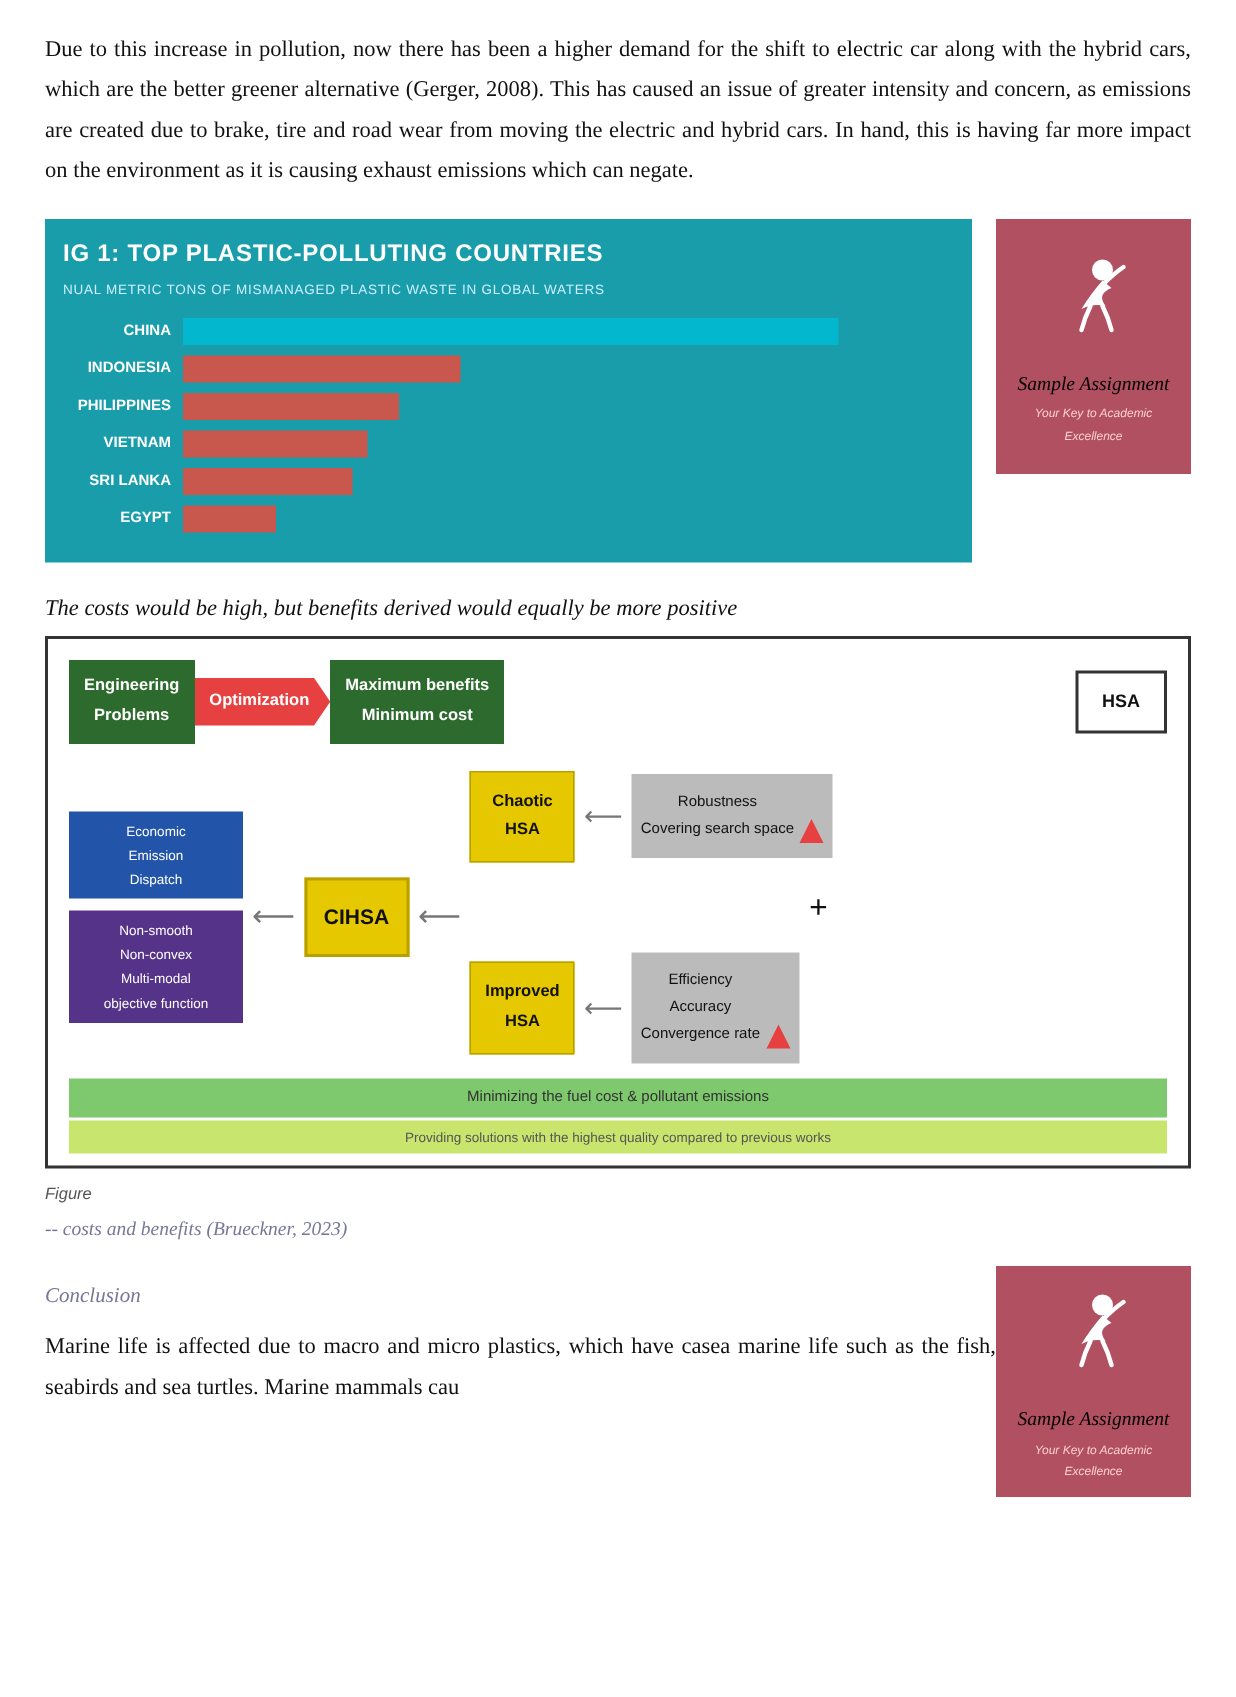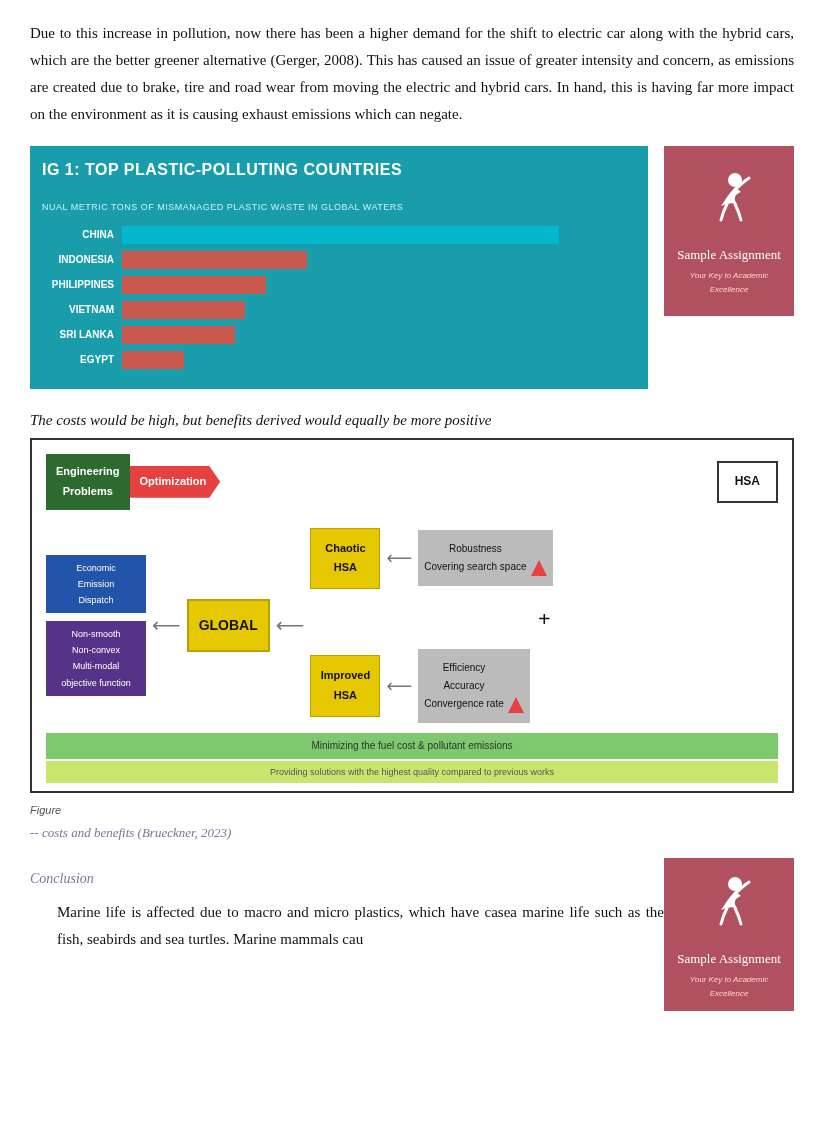--- a/index.html
+++ b/index.html
@@ -32,21 +32,21 @@
       background: #1a9dab;
       padding: 10px 12px 14px 12px;
       min-width: 0;
     }
 
     .chart-title {
       color: #fff;
       font-family: Arial, sans-serif;
       font-weight: bold;
       font-size: 16px;
-      margin-bottom: 14px;
+      margin-bottom: 0;
       text-transform: uppercase;
       letter-spacing: 0.5px;
     }
 
     .chart-subtitle {
       color: #cef;
       font-family: Arial, sans-serif;
       font-size: 9px;
       margin-bottom: 10px;
       text-transform: uppercase;
@@ -112,22 +112,23 @@
     }
 
     .logo-figure svg {
       width: 60px;
       height: 60px;
     }
 
     .logo-text-main {
       font-family: Georgia, serif;
       font-size: 13px;
-      color: #ffffff;
-      text-align: center;
+      color: #000000;
+      text-align: center;
+      font-style: italic;
       margin-bottom: 2px;
     }
 
     .logo-text-sub {
       font-family: Arial, sans-serif;
       font-size: 8px;
       color: #ffd0d0;
       text-align: center;
       font-style: italic;
     }
@@ -201,21 +202,21 @@
       padding: 8px 16px;
       font-family: Arial, sans-serif;
       background: #fff;
       min-width: 60px;
     }
 
     .left-col {
       display: flex;
       flex-direction: column;
       gap: 8px;
-      width: 100px;
+      width: 116px;
       flex-shrink: 0;
     }
 
     .box-blue-small {
       background: #2255aa;
       color: #fff;
       font-size: 9px;
       text-align: center;
       padding: 5px 4px;
       font-family: Arial, sans-serif;
@@ -343,21 +344,20 @@
       font-size: 14px;
       font-weight: normal;
       margin-bottom: 8px;
       margin-top: 8px;
     }
 
     .conclusion-text {
       text-align: justify;
       font-size: 15px;
       line-height: 1.8;
-      margin-left: 27px;
     }
 
     .bottom-logo-row {
       display: flex;
       align-items: flex-start;
       margin-top: 8px;
     }
 
     .bottom-text {
       flex: 1;
@@ -437,34 +437,35 @@
 
 <p class="costs-text">The costs would be high, but benefits derived would equally be more positive</p>
 
 <div class="diagram-figure-row">
   <div class="diagram-main">
     <div class="diagram-container">
 
       <div class="diagram-top-row">
         <div class="box-eng">Engineering<br>Problems</div>
         <div class="arrow-opt">Optimization</div>
+        <div class="box-max">Maximum benefits<br>Minimum cost</div>
         <div class="spacer-top"></div>
         <div class="box-hsa">HSA</div>
       </div>
 
       <div class="middle-diagram-row">
         <div class="left-col">
           <div class="box-blue-small">Economic<br>Emission<br>Dispatch</div>
           <div class="box-purple">Non-smooth<br>Non-convex<br>Multi-modal<br>objective function</div>
         </div>
 
         <div style="display:flex;align-items:center;color:#777;font-size:20px;margin:0 2px;">⟵</div>
 
         <div class="middle-col">
-          <div class="box-cihsa">GLOBAL</div>
+          <div class="box-cihsa">CIHSA</div>
         </div>
 
         <div style="display:flex;align-items:center;color:#777;font-size:20px;margin:0 2px;">⟵</div>
 
         <div class="right-col">
           <div style="display:flex;align-items:center;gap:6px;">
             <div class="box-chaotic">Chaotic<br>HSA</div>
             <div style="color:#777;font-size:18px;">⟵</div>
             <div class="box-grey">
               <span>Robustness<br>Covering search space</span>

